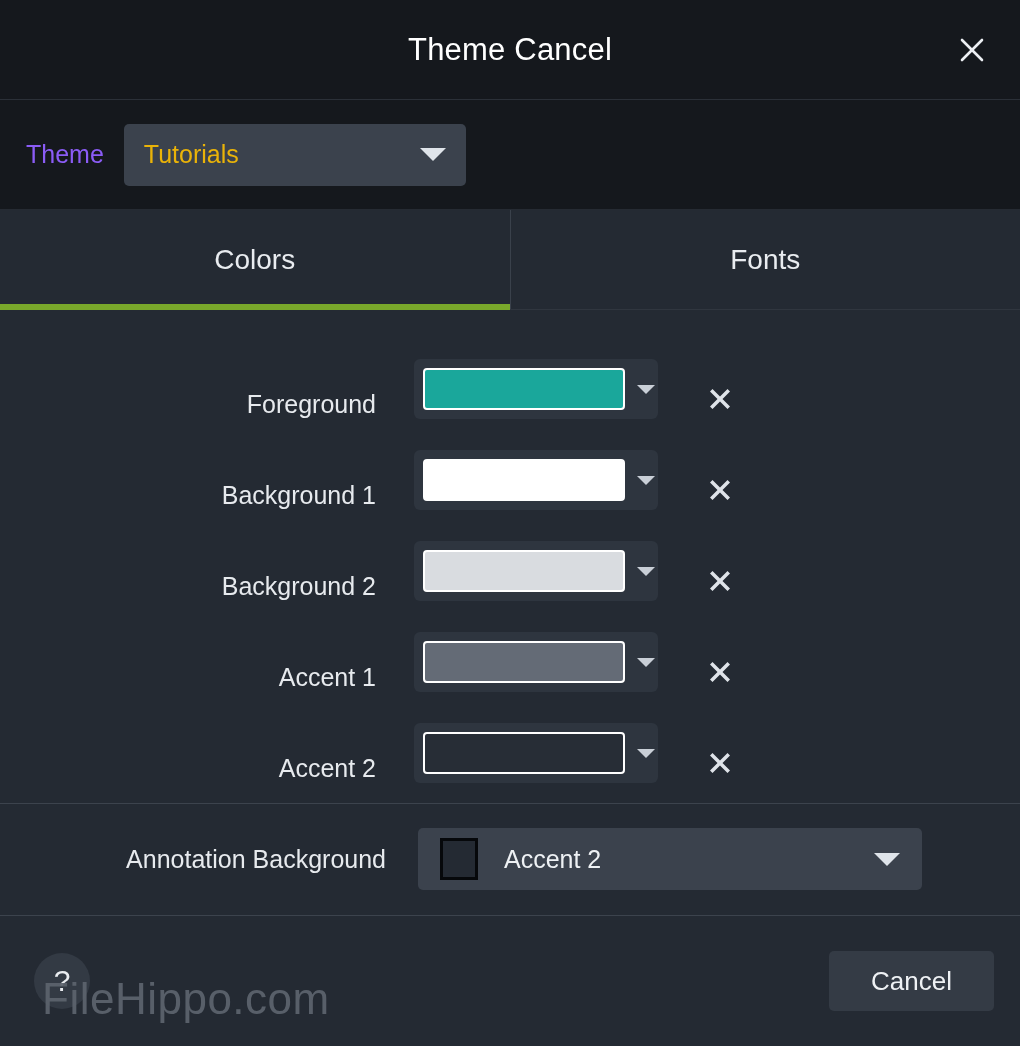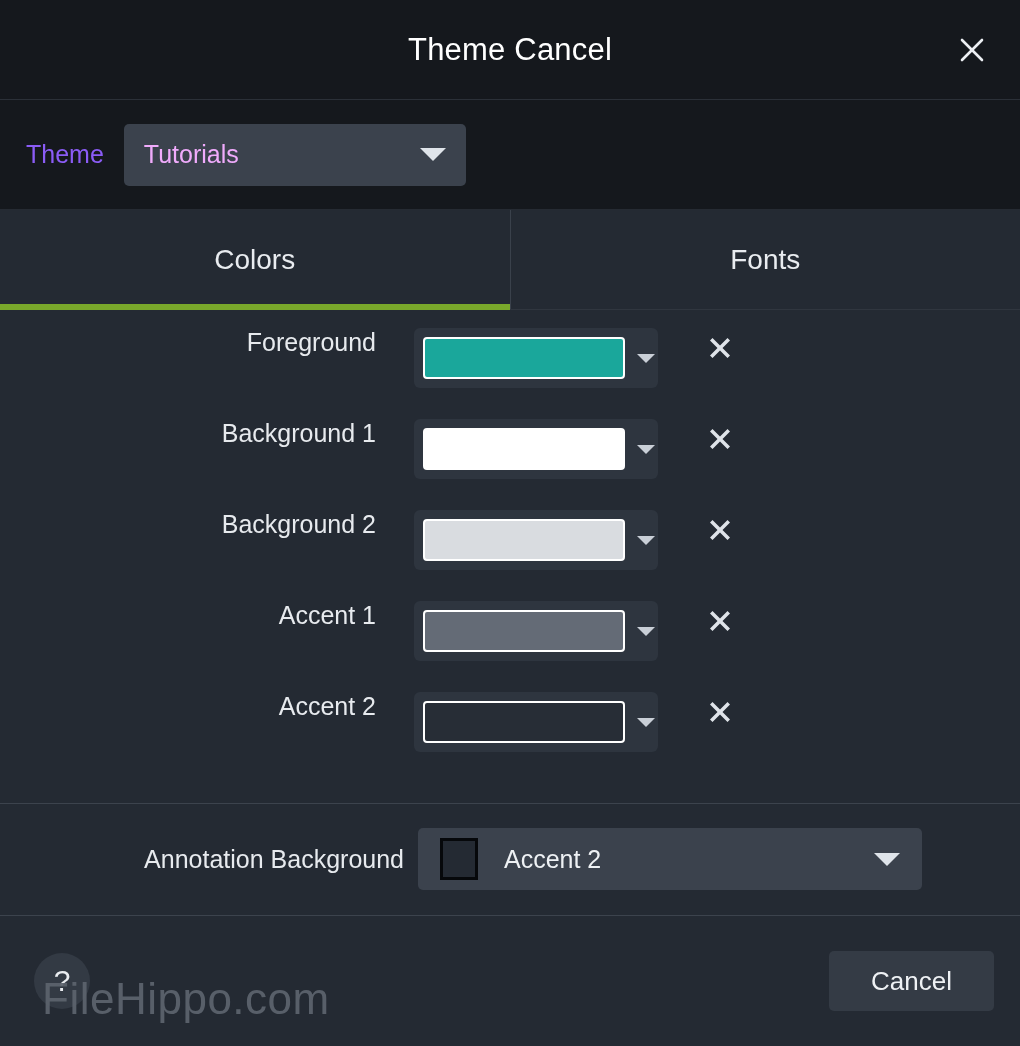--- a/index.html
+++ b/index.html
@@ -79,21 +79,21 @@
     background: #3b424d;
     border-radius: 5px;
     display: flex;
     align-items: center;
     padding: 0 16px 0 20px;
     cursor: pointer;
     position: relative;
   }
   .theme-select-value {
     font-size: 25px;
-    color: #f0abfc;
+    color: #eab308;
     flex: 1;
   }
   .caret-lg {
     width: 0; height: 0;
     border-left: 13px solid transparent;
     border-right: 13px solid transparent;
     border-top: 13px solid #dfe4ea;
     margin-right: 4px;
   }
 
@@ -126,21 +126,21 @@
   }
 
   
   .color-list {
     padding: 18px 0 6px 0;
     flex: 0 0 auto;
   }
   .color-row {
     height: 91px;
     display: flex;
-    align-items: flex-start;
+    align-items: flex-end;
     gap: 6px;
   }
   .row-label {
     width: 408px;
     text-align: right;
     padding-right: 32px;
     font-size: 25px;
     color: #e7eaee;
     white-space: nowrap;
   }
@@ -185,21 +185,21 @@
     margin: 14px 0 0 0;
   }
   .annotation-row {
     height: 110px;
     display: flex;
     align-items: center;
   }
   .annotation-label {
     width: 418px;
     text-align: right;
-    padding-right: 14px;
+    padding-right: 32px;
     font-size: 25px;
     color: #e7eaee;
     white-space: nowrap;
   }
   .annotation-select {
     width: 504px;
     height: 62px;
     background: #3b424d;
     border-radius: 5px;
     display: flex;

